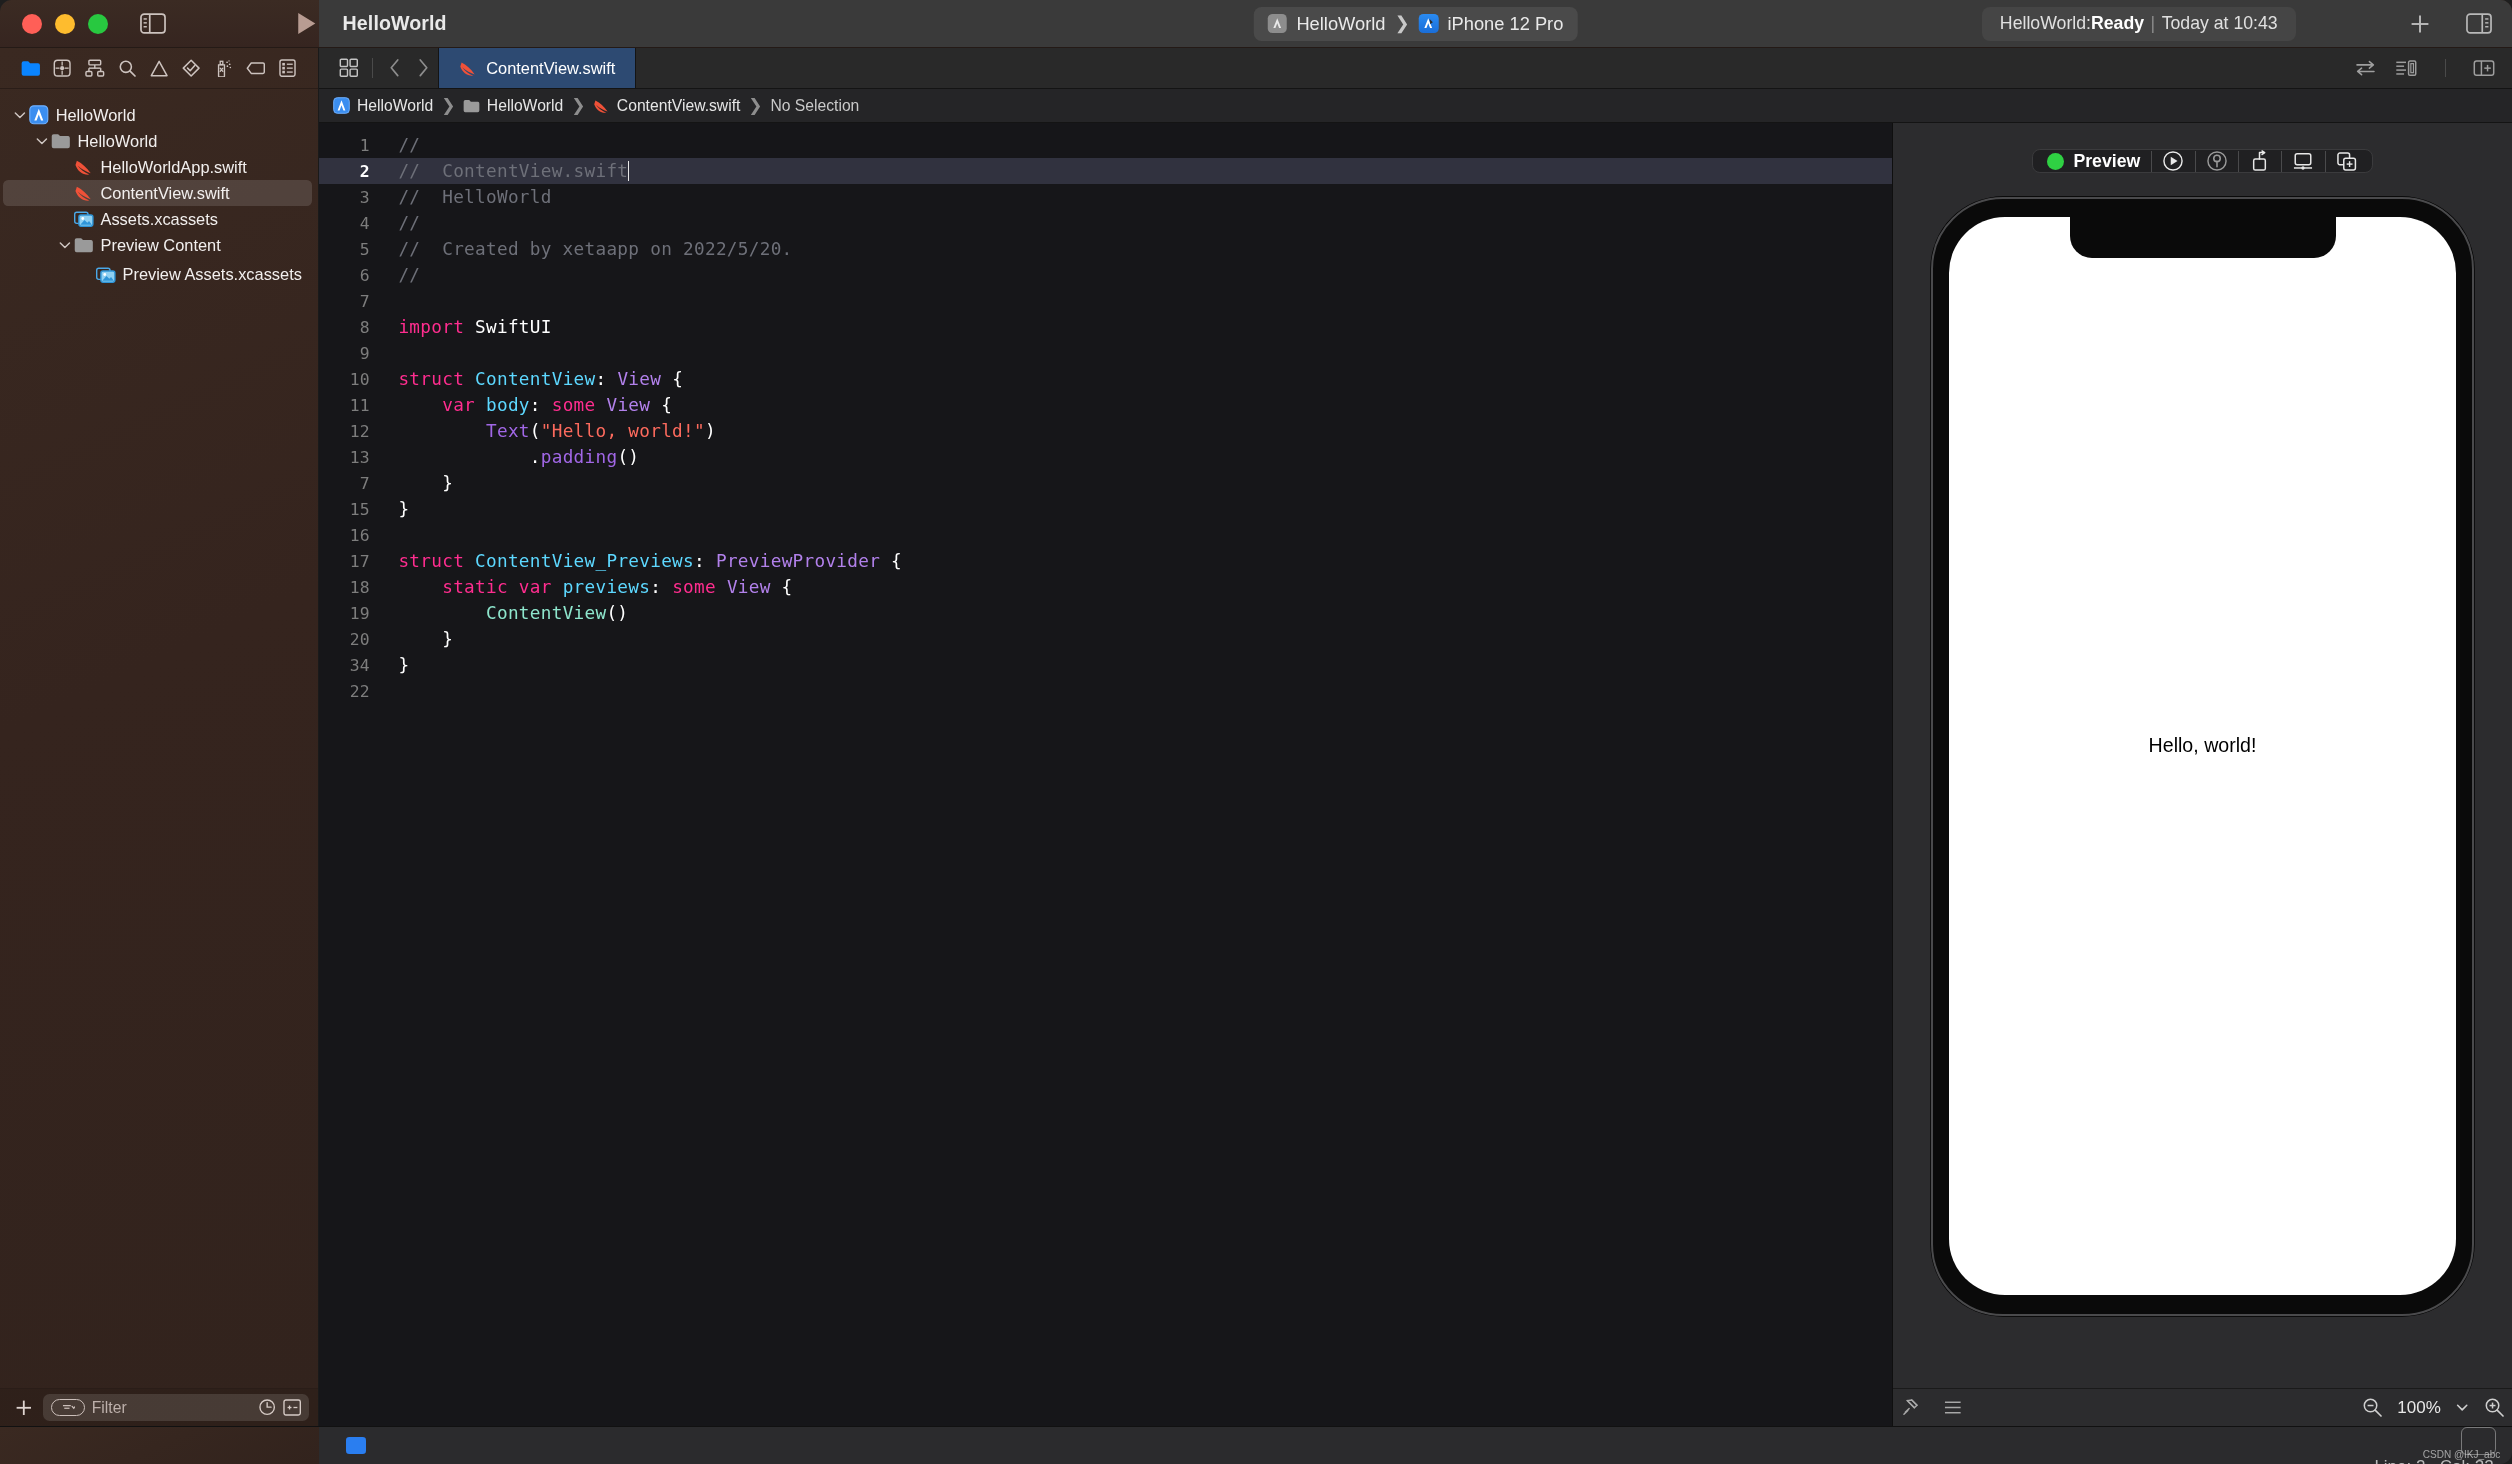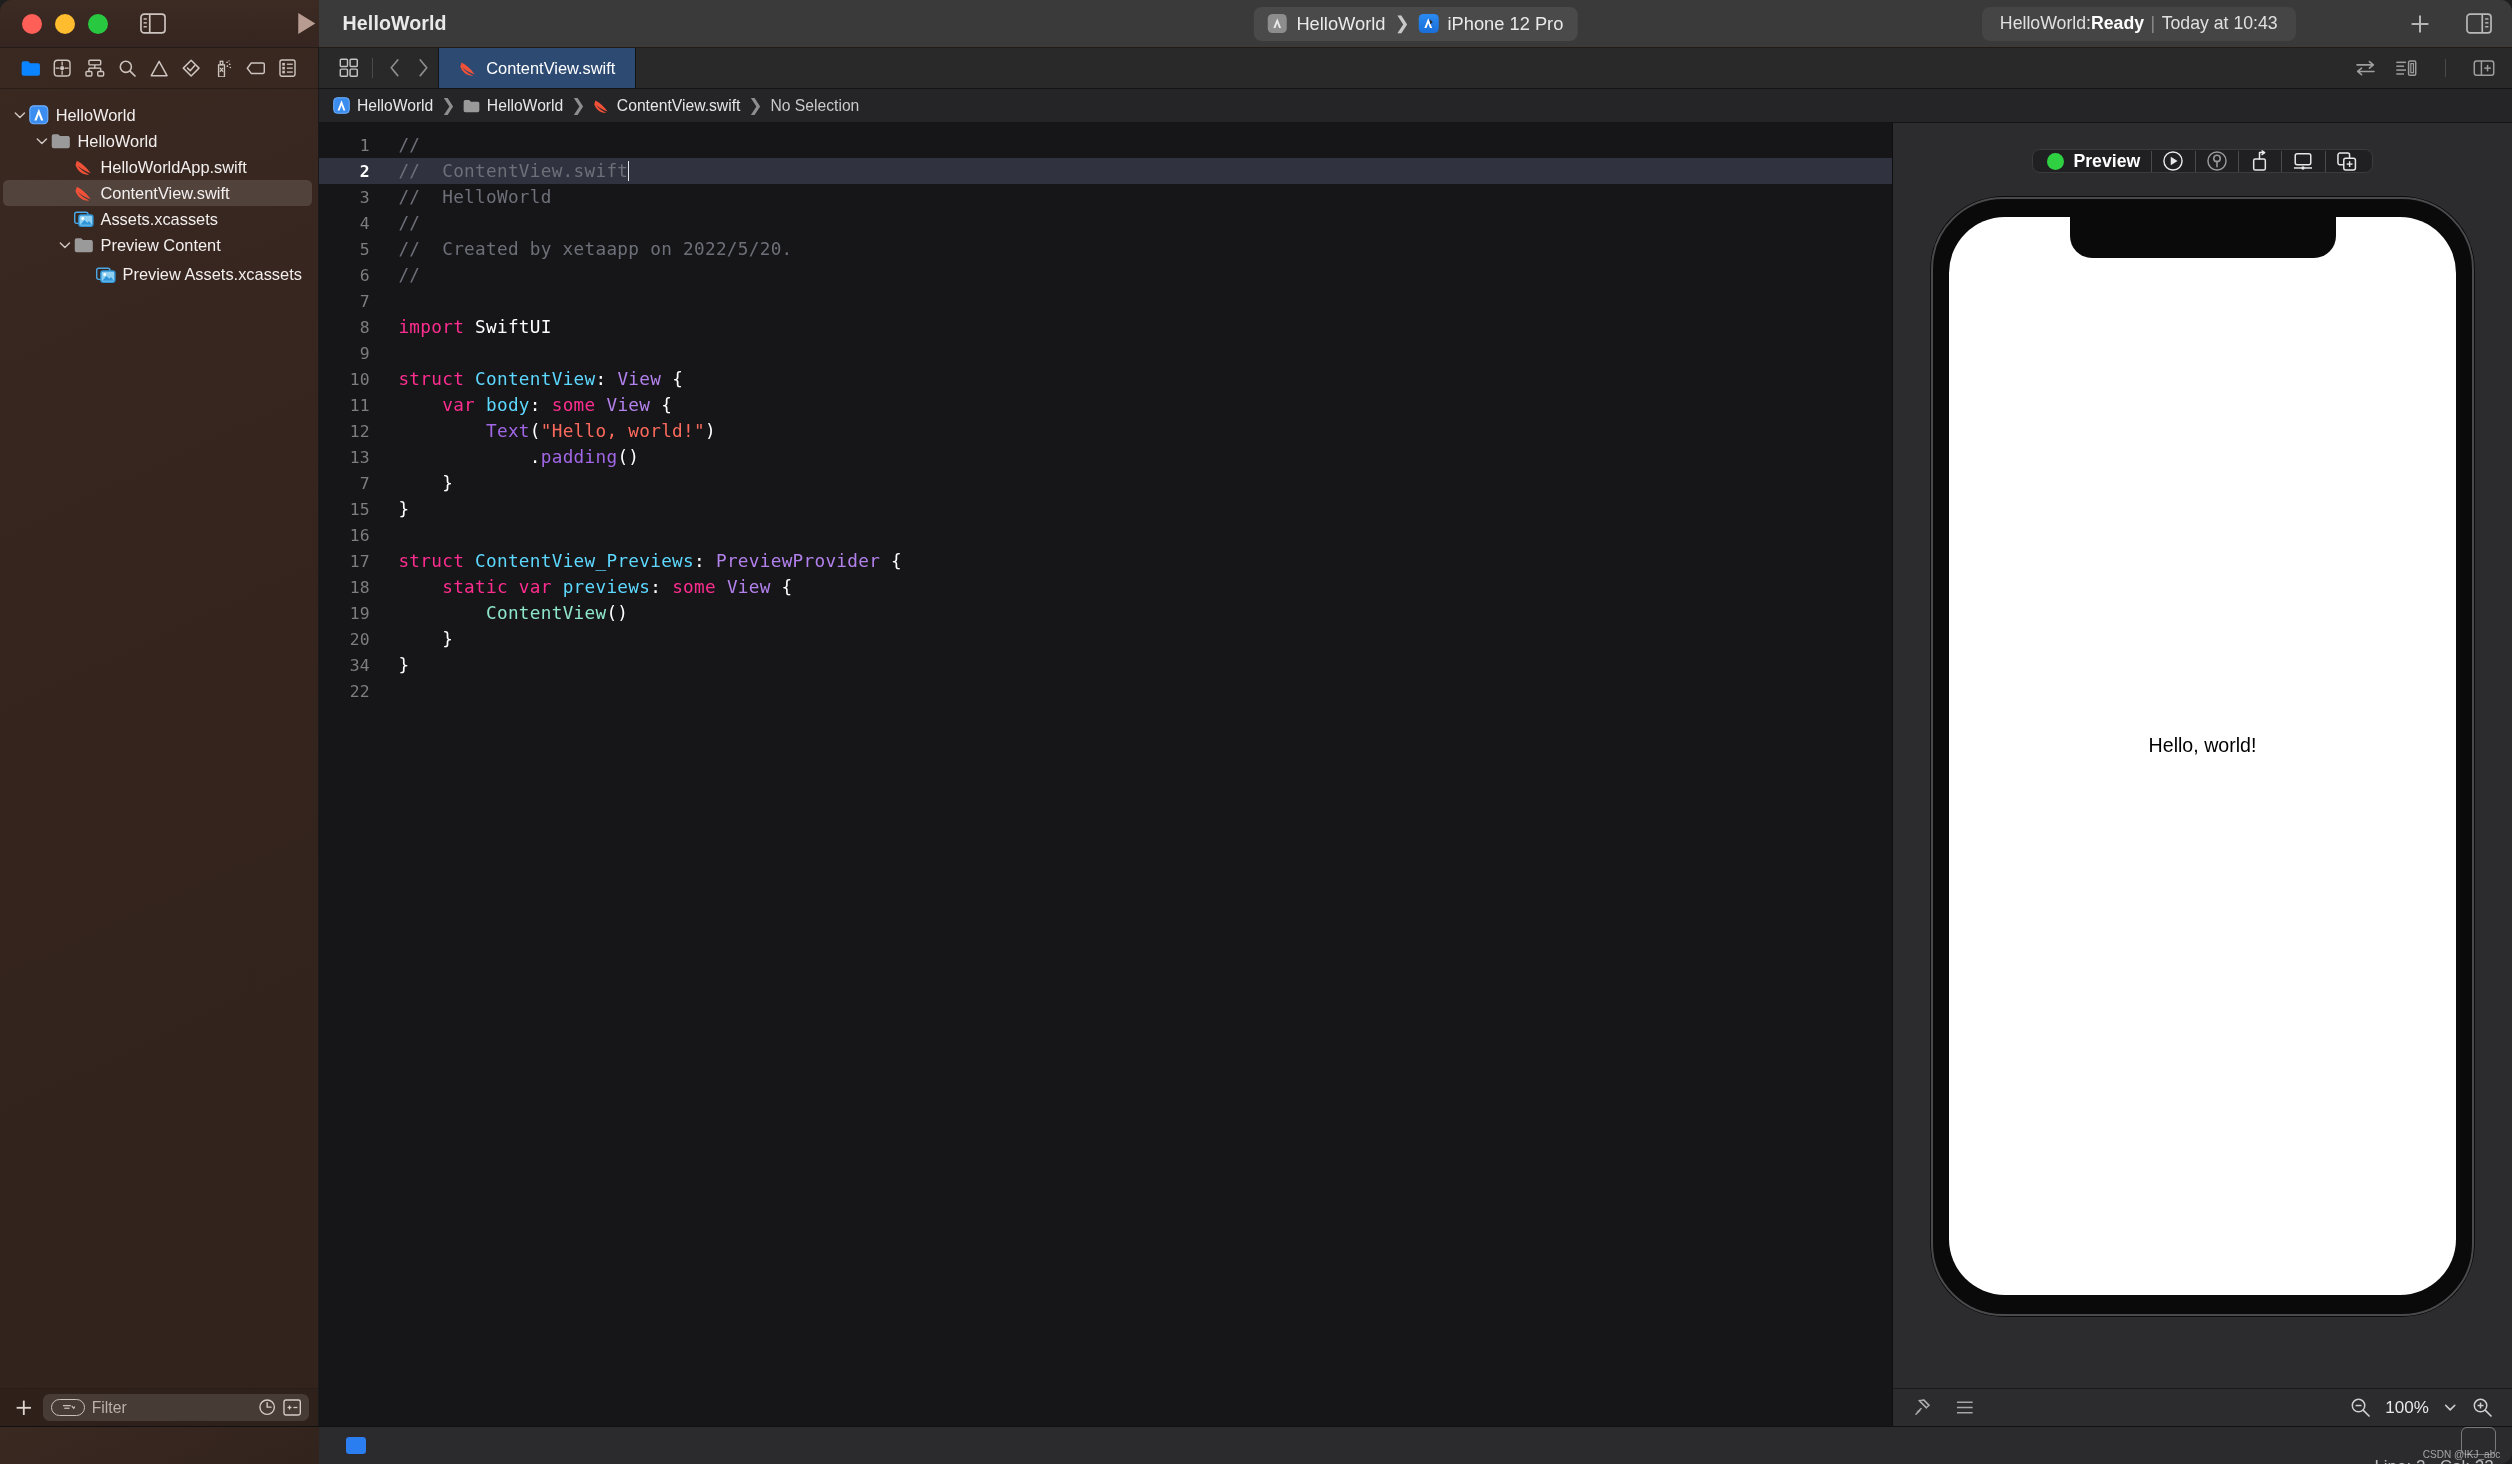--- a/index.html
+++ b/index.html
@@ -240,21 +240,21 @@
   #notch {
     position: absolute; top: 0; left: 50%; transform: translateX(-50%);
     width: 266px; height: 41px; background: #0a0a0a;
     border-bottom-left-radius: 22px; border-bottom-right-radius: 22px;
   }
   #preview-hello { font-size: 19.6px; color: #000000; margin-bottom: 21px; font-family: "Liberation Sans", sans-serif; }
 
   #preview-bottombar {
     height: 38px; flex: 0 0 38px;
     display: flex; align-items: center;
-    padding: 0 19px; gap: 23.6px;
+    padding: 0 7px; gap: 23.6px;
     border-top: 0.7px solid #1a1a1a;
     background: #2c2c2e;
   }
   #zoom-controls { margin-left: auto; display:flex; align-items:center; gap: 14.4px; }
   #zoom-level { font-size: 17px; color: #e8e8e8; }
 
   
   #bottombar {
     height: 38px; flex: 0 0 38px;
     display: flex; align-items: center;

